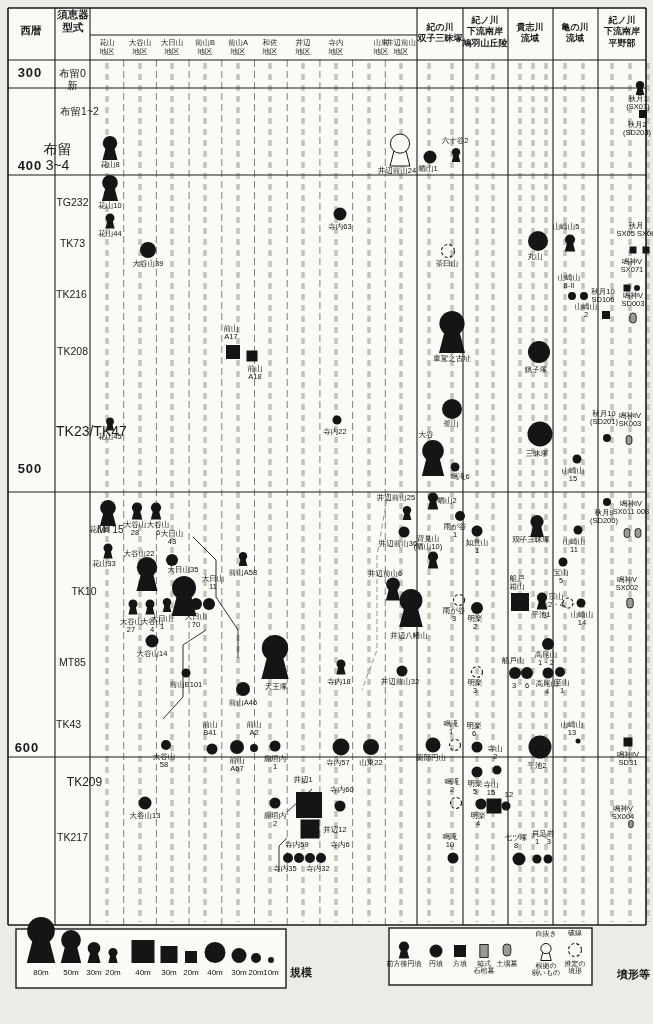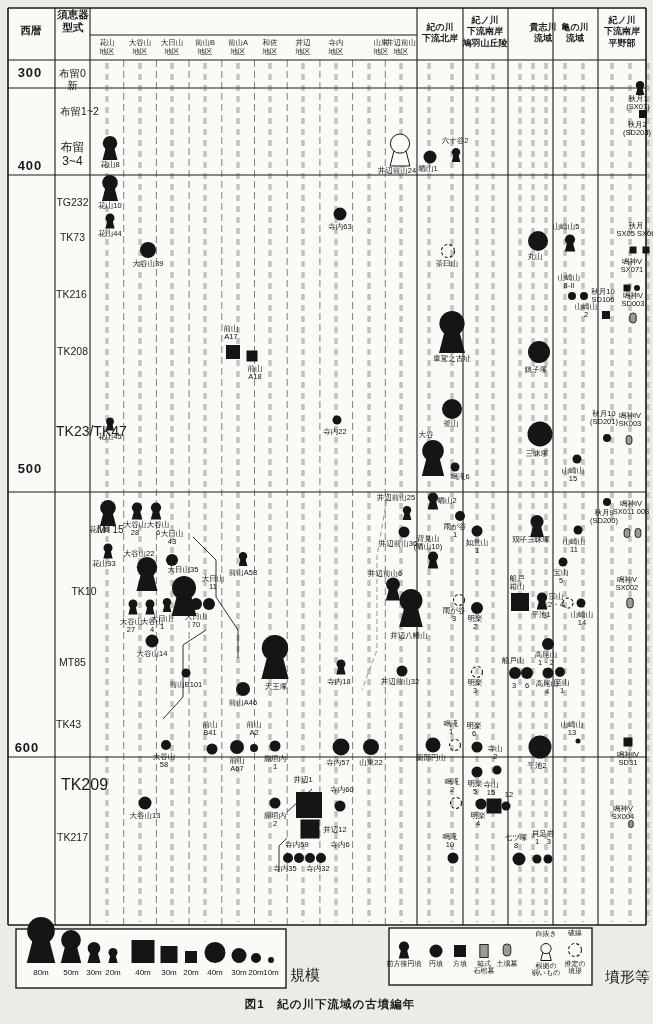--- a/index.html
+++ b/index.html
@@ -8,21 +8,21 @@
   #stage{position:absolute;left:0;top:0;width:653px;height:1024px;}
   svg{position:absolute;left:0;top:0;}
   .ov{position:absolute;line-height:1.15;white-space:pre-line;text-align:center;}
   .year{font-size:13px;font-weight:bold;letter-spacing:1px;}
   .sue{font-size:10.5px;}
   .hmain{font-size:11px;font-weight:bold;letter-spacing:1px;}
   .hcell{font-size:9px;font-weight:bold;line-height:1.25;}
   .hsub{font-size:7.5px;line-height:1.2;}
   .hleft{font-size:10.5px;font-weight:bold;line-height:1.25;}
   .cap{font-size:11.5px;font-weight:bold;letter-spacing:1px;}
-  .leglab{font-size:15px;font-weight:normal;}
+  .leglab{font-size:11px;font-weight:bold;}
 </style>
 </head>
 <body>
 
 <div id="stage">
   <svg id="chart" width="653" height="1024" viewBox="0 0 653 1024">
       <rect x="8" y="8" width="638" height="917" fill="#fbfaf7" stroke="none"></rect>
       <line x1="107" y1="63" x2="107" y2="922" stroke="#c3c2bb" stroke-width="3.5" stroke-dasharray="6 5"></line>
       <line x1="140" y1="63" x2="140" y2="922" stroke="#c3c2bb" stroke-width="3.5" stroke-dasharray="6 5"></line>
       <line x1="172" y1="63" x2="172" y2="922" stroke="#c3c2bb" stroke-width="3.5" stroke-dasharray="6 5"></line>
@@ -474,52 +474,51 @@
 地区</div>
       <div class="ov hsub" style="left:320px;top:38px;width:32px;">寺内
 地区</div>
       <div class="ov hsub" style="left:365px;top:38px;width:32px;">山東
 地区</div>
       <div class="ov hsub" style="left:385px;top:38px;width:32px;">井辺前山
 地区</div>
     </div>
   <div id="rightcols">
       <div class="ov hcell" style="left:417px;top:22px;width:46px;">紀の川
-下流北岸</div>
+双子三昧塚</div>
       <div class="ov hcell" style="left:462px;top:15px;width:46px;">紀ノ川
 下流南岸
 鳩羽山丘陵</div>
-      <div class="ov hcell" style="left:507px;top:22px;width:46px;padding-left:13px;">貴志川
+      <div class="ov hcell" style="left:507px;top:22px;width:46px;">貴志川
 流域</div>
       <div class="ov hcell" style="left:552px;top:22px;width:46px;">亀の川
 流域</div>
       <div class="ov hcell" style="left:599px;top:15px;width:46px;">紀ノ川
 下流南岸
 平野部</div>
     </div>
   <div id="yearlabels">
       <div class="ov year" style="left:12px;top:66px;width:36px;">300</div>
       <div class="ov year" style="left:12px;top:159px;width:36px;">400</div>
       <div class="ov year" style="left:12px;top:462px;width:36px;">500</div>
       <div class="ov year" style="left:9px;top:741px;width:36px;">600</div>
     </div>
   <div id="suelabels">
       <div class="ov sue" style="left:56px;top:67px;width:33px;font-size:10.5px;">布留0新</div>
       <div class="ov sue" style="left:56px;top:105px;width:47px;font-size:10.5px;">布留1~2</div>
-      <div class="ov sue" style="left:56px;top:141px;width:33px;font-size:12px;">布留3~4</div>
+      <div class="ov sue" style="left:41px;top:141px;width:33px;font-size:14px;">布留3~4</div>
       <div class="ov sue" style="left:56px;top:196px;width:33px;font-size:10.5px;">TG232</div>
-      <div class="ov sue" style="left:56px;top:231px;width:33px;font-size:10.5px;">TK73</div>
+      <div class="ov sue" style="left:56px;top:237px;width:33px;font-size:10.5px;">TK73</div>
       <div class="ov sue" style="left:56px;top:288px;width:21px;font-size:10.5px;">TK216</div>
       <div class="ov sue" style="left:56px;top:345px;width:33px;font-size:10.5px;">TK208</div>
       <div class="ov sue" style="left:56px;top:423px;width:33px;font-size:14px;">TK23/TK47</div>
       <div class="ov sue" style="left:56px;top:523px;width:33px;font-size:10.5px;padding-left:38px;">MT15</div>
       <div class="ov sue" style="left:56px;top:585px;width:56px;font-size:10.5px;">TK10</div>
       <div class="ov sue" style="left:56px;top:656px;width:33px;font-size:10.5px;">MT85</div>
       <div class="ov sue" style="left:56px;top:718px;width:14px;font-size:10.5px;">TK43</div>
-      <div class="ov sue" style="left:56px;top:776px;width:57px;font-size:16px;">TK209</div>
+      <div class="ov sue" style="left:56px;top:776px;width:57px;font-size:12px;">TK209</div>
       <div class="ov sue" style="left:56px;top:831px;width:33px;font-size:10.5px;">TK217</div>
     </div>
 
   <div class="ov leglab" style="left:290px;top:966px;width:40px;text-align:left;">規模</div>
   <div class="ov leglab" style="left:598px;top:968px;width:52px;text-align:right;">墳形等</div>
 
-  <div class="ov cap" style="left:150px;top:998px;width:360px;">図1　紀の川下流域の古墳編年</div>
 </div>
 
 </body></html>

